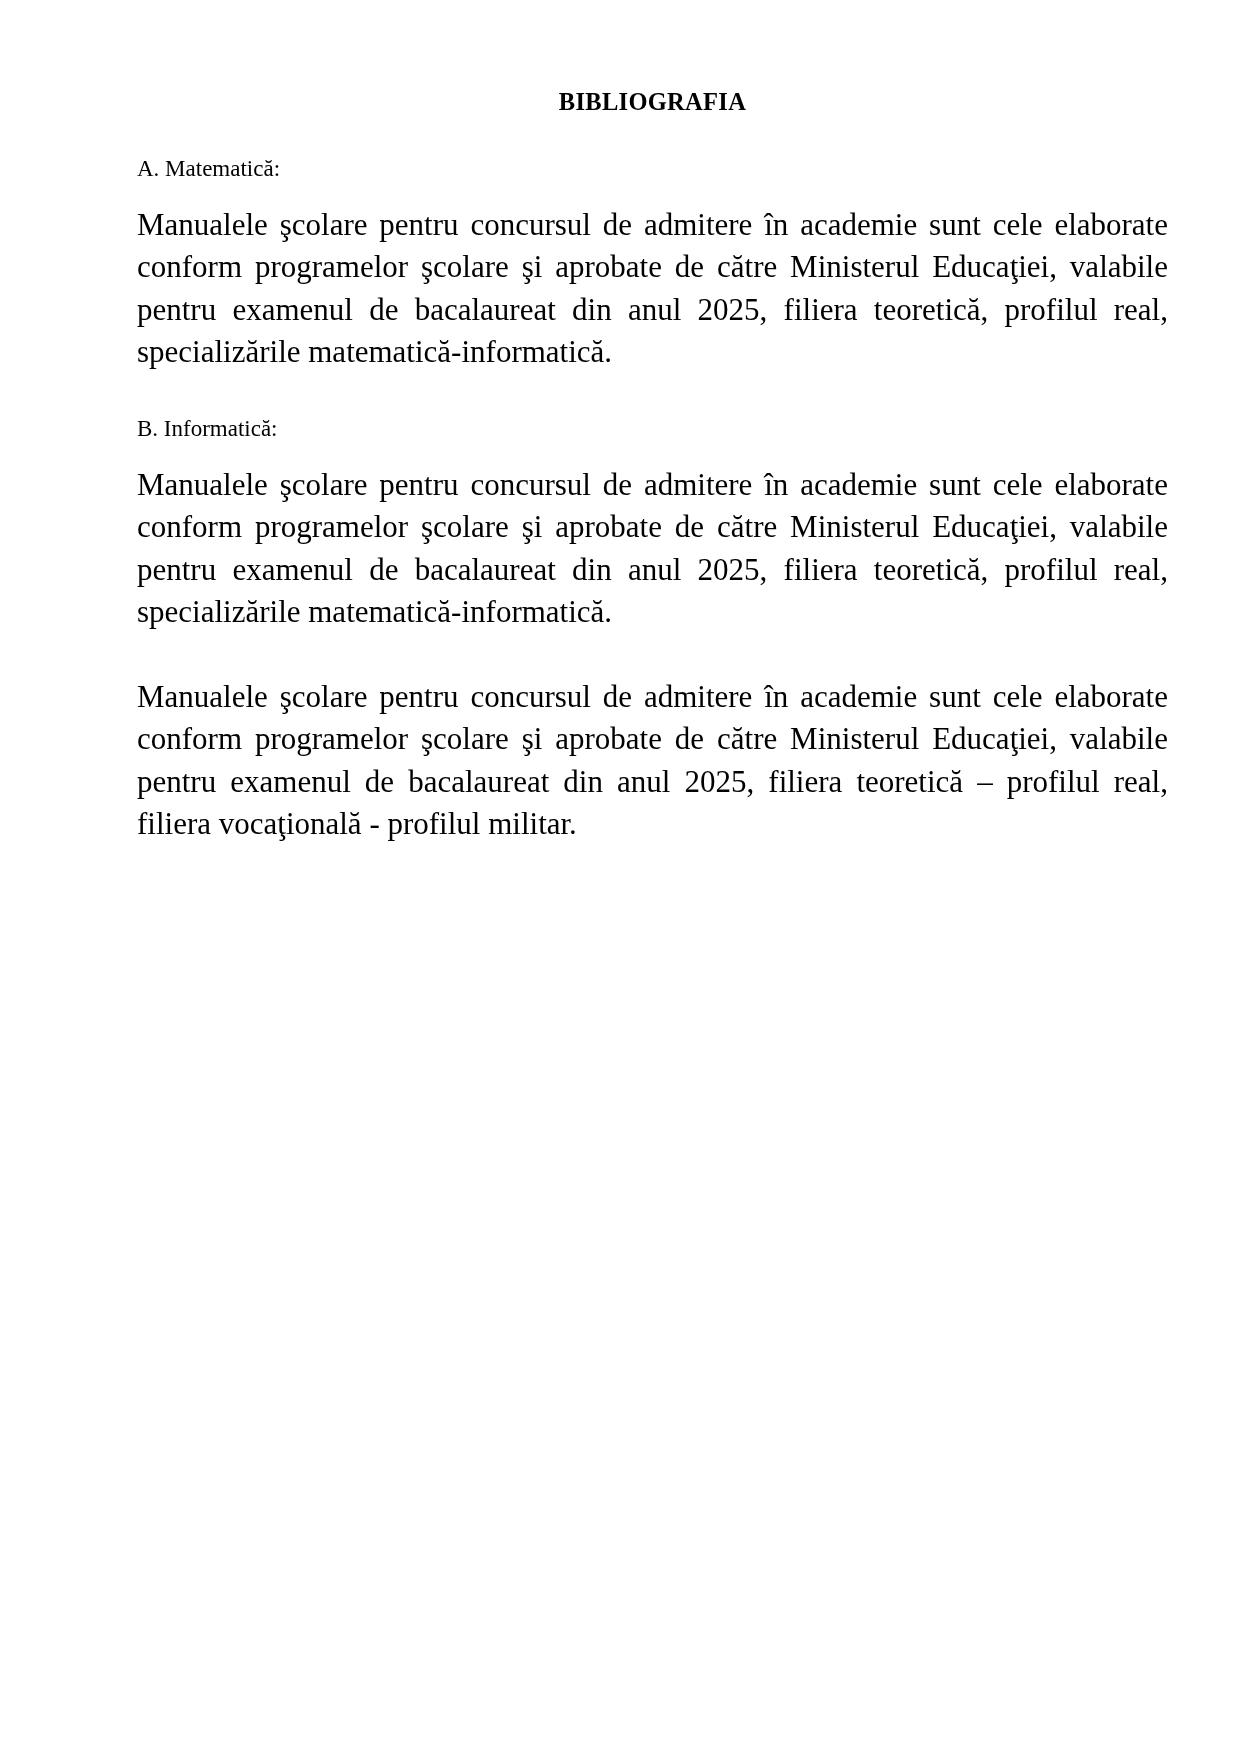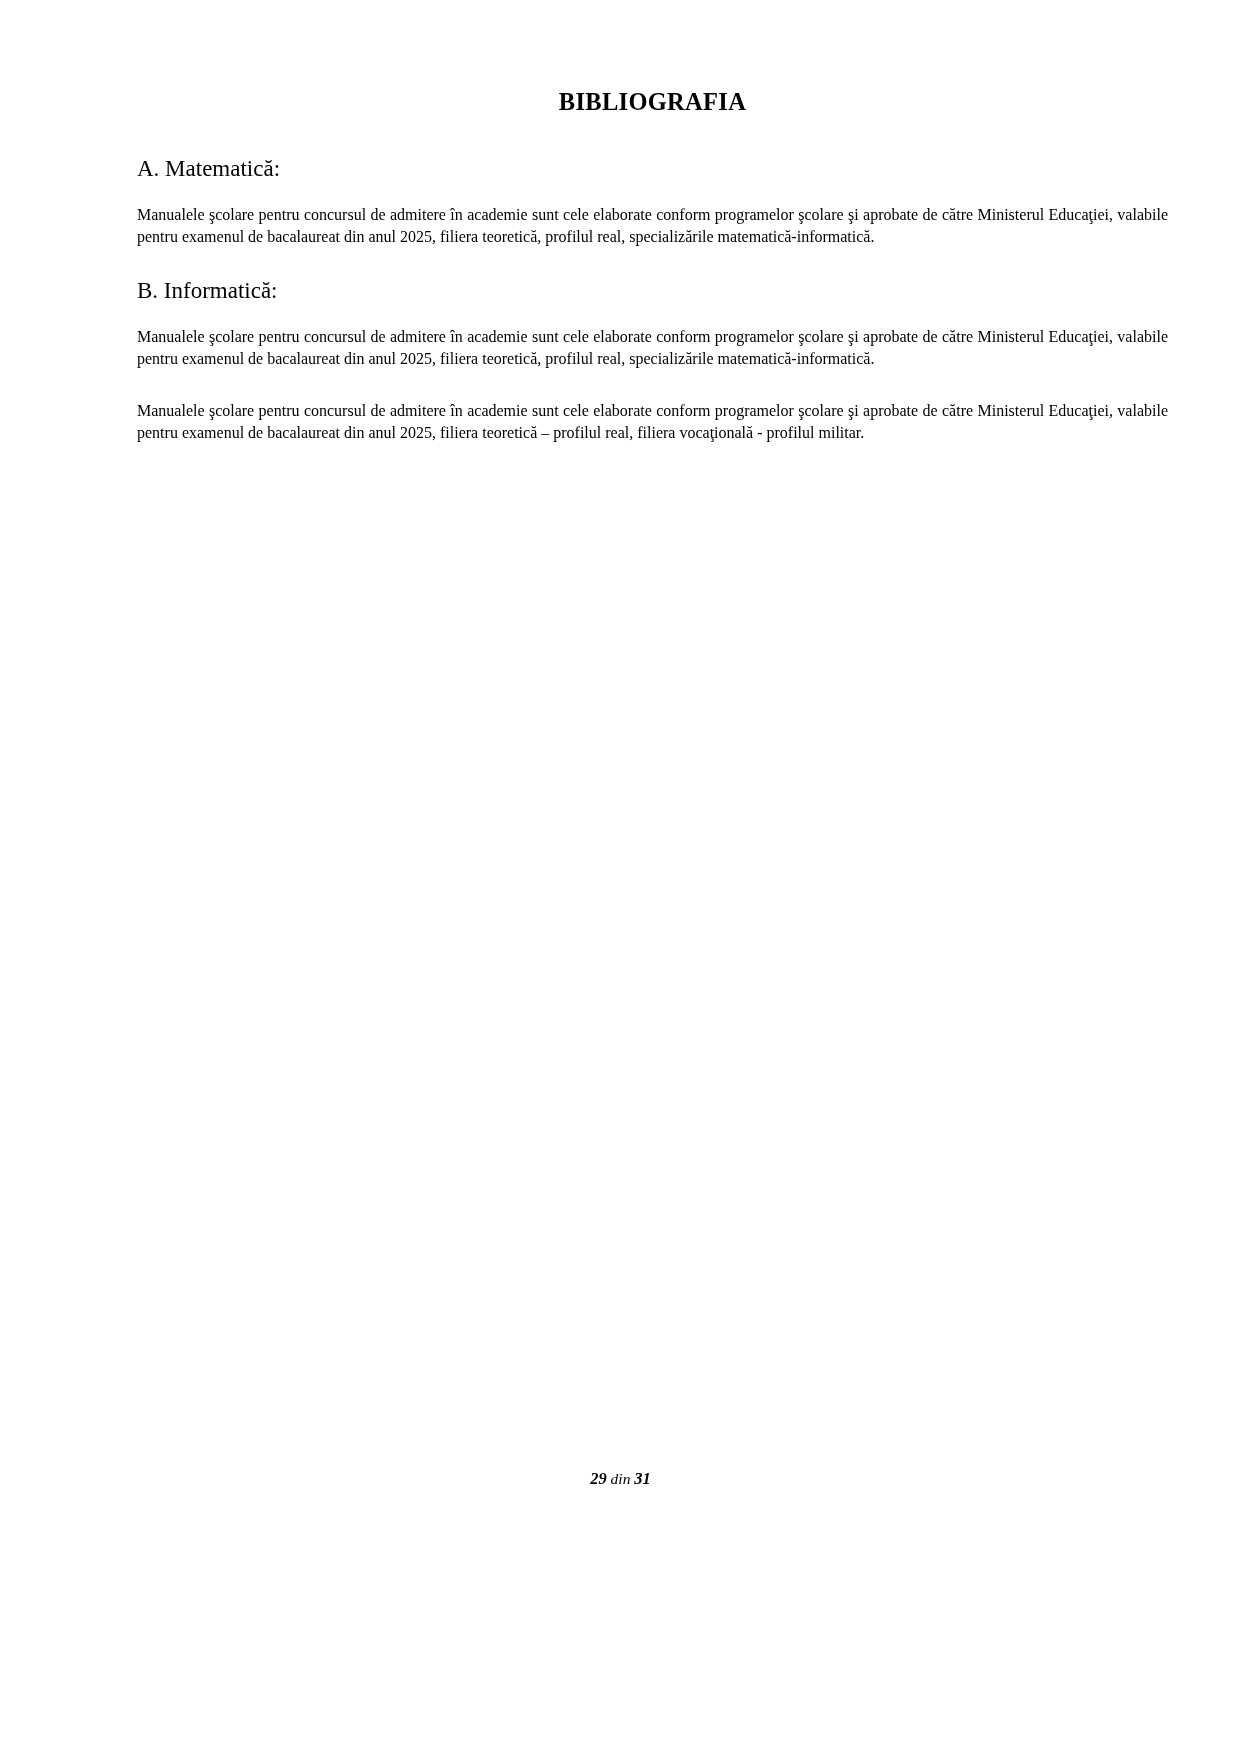--- a/index.html
+++ b/index.html
@@ -23,30 +23,30 @@
     padding: 80px 71px 0 135px;
   }
   .doc-title {
     text-align: center;
     font-weight: bold;
     font-size: 24.5px;
     letter-spacing: 0.3px;
     margin: 8px 0 0 0;
   }
   .section {
-    margin-top: 30px;
+    margin-top: 42px;
   }
   .section-heading {
     font-weight: normal;
     font-size: 23px;
     margin: 0 0 0 0;
     padding-left: 2px;
   }
   .section-body {
-    font-size: 16px;
+    font-size: 31px;
     line-height: 1.37;
     text-align: justify;
     margin: 22px 0 0 0;
     padding-left: 2px;
     padding-right: 2px;
     hyphens: none;
   }
   .spacer-a { margin-top: 40px; }
   .footer {
     position: absolute;
@@ -78,17 +78,14 @@
 
   <div class="section">
     <div class="section-heading">B. Informatică:</div>
     <p class="section-body">Manualele şcolare pentru concursul de admitere în academie sunt cele elaborate conform programelor şcolare şi aprobate de către Ministerul Educaţiei, valabile pentru examenul de bacalaureat din anul 2025, filiera teoretică, profilul real, specializările matematică-informatică.</p>
   </div>
 
   <div class="section">
     <p class="section-body">Manualele şcolare pentru concursul de admitere în academie sunt cele elaborate conform programelor şcolare şi aprobate de către Ministerul Educaţiei, valabile pentru examenul de bacalaureat din anul 2025, filiera teoretică – profilul real, filiera vocaţională - profilul militar.</p>
   </div>
 
-  <div class="footer">
-    <span>29</span><span class="din"> </span><span class="din">din</span><span class="din"> </span><span>31</span>
-  </div>
 
 </div>
 
 </body></html>

